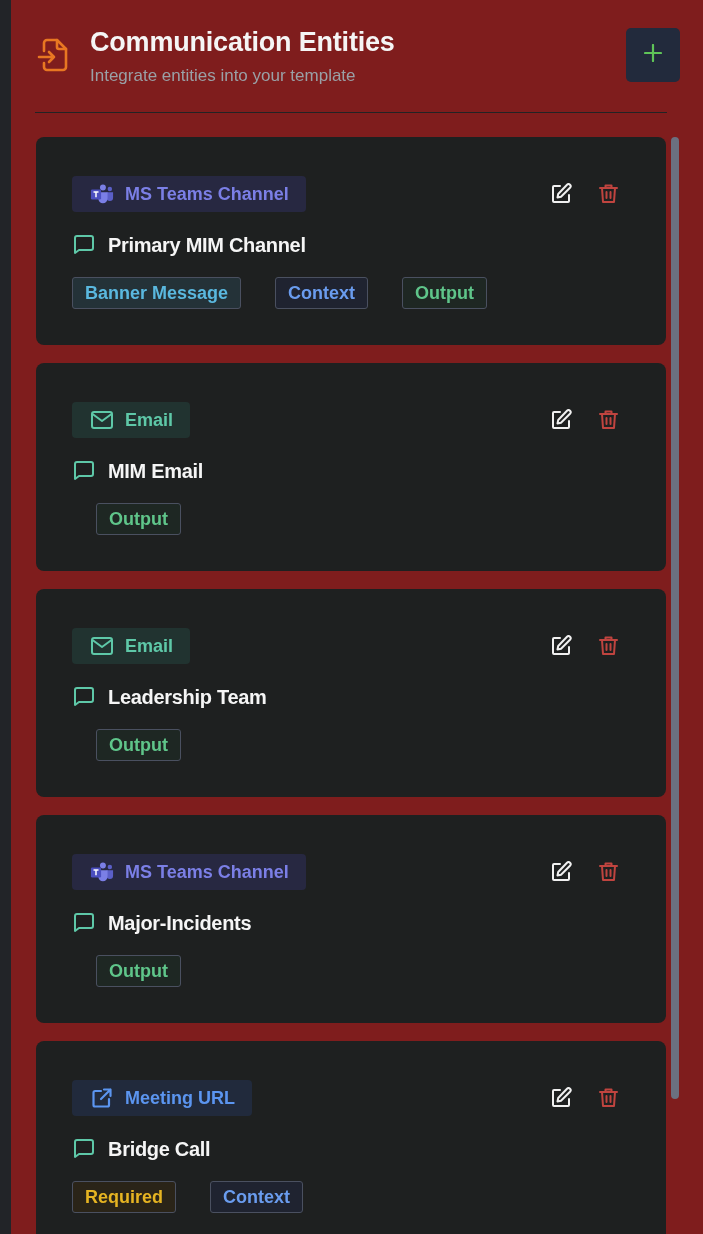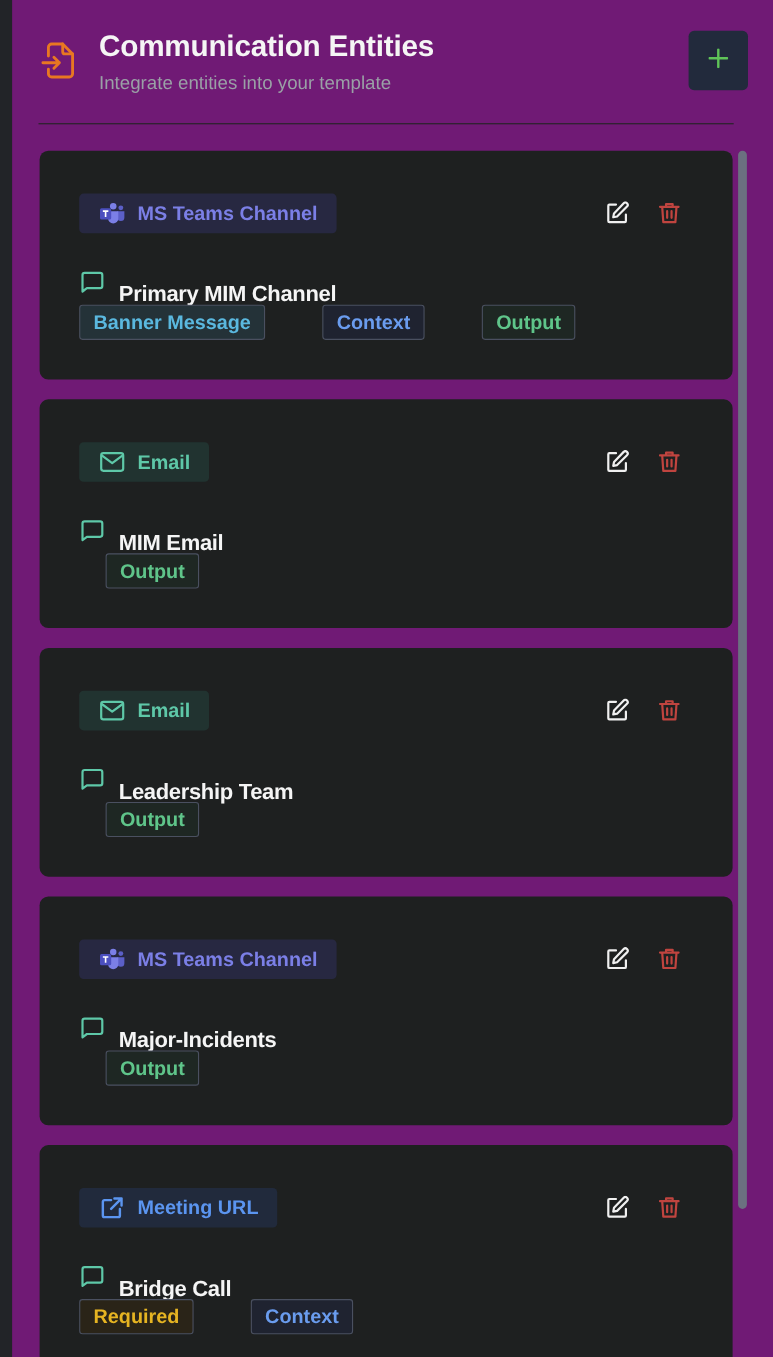--- a/index.html
+++ b/index.html
@@ -1,37 +1,37 @@
 <!DOCTYPE html>
 <html><head>
 <meta charset="utf-8">
 <style>
   * { box-sizing: border-box; margin: 0; padding: 0; }
   html, body { width: 703px; height: 1234px; overflow: hidden; background: #1a1b1c; }
   body { font-family: "Liberation Sans", "DejaVu Sans", sans-serif; position: relative; }
   .left-rail { position: absolute; left: 0; top: 0; width: 11px; height: 1234px; background: #222428; }
-  .panel { position: absolute; left: 11px; top: 0; width: 692px; height: 1234px; background: #701a75; }
+  .panel { position: absolute; left: 11px; top: 0; width: 692px; height: 1234px; background: #7f1d1d; }
   .header { position: absolute; left: 0; top: 0; width: 692px; height: 112px; }
   .header-icon { position: absolute; left: 26px; top: 37px; width: 34px; height: 36px; }
   .title { position: absolute; left: 79px; top: 27px; font-size: 27px; font-weight: bold; color: #f5f5f5; letter-spacing: -0.2px; }
   .subtitle { position: absolute; left: 79px; top: 66px; font-size: 17px; color: #9aa0a6; }
   .add-btn { position: absolute; left: 615px; top: 28px; width: 54px; height: 54px; background: #222a3c; border-radius: 5px; display: flex; align-items: center; justify-content: center; cursor: pointer; }
   .divider { position: absolute; left: 24px; top: 112px; width: 632px; height: 1px; background: #222324; }
   .scroll-area { position: absolute; left: 0; top: 113px; width: 692px; height: 1121px; overflow: hidden; }
   .scrollbar-thumb { position: absolute; left: 660px; top: 24px; width: 8px; height: 962px; background: #6b7080; border-radius: 4px; }
   .card { position: absolute; left: 25px; width: 630px; height: 208px; background: #1e2020; border-radius: 8px; }
   .type-badge { position: absolute; left: 36px; top: 39px; height: 36px; border-radius: 4px; display: flex; align-items: center; padding: 0 17px 0 18px; font-size: 18px; font-weight: bold; }
   .type-badge .ico { width: 24px; height: 24px; margin-right: 11px; display: flex; align-items: center; justify-content: center; }
   .badge-teams { background: #272841; color: #7b7fe6; align-items: center; }
   .badge-email { background: #213330; color: #5ec8a8; text-align: center; }
   .badge-url { background: #212a3c; color: #5b95f0; }
   .entity-name { position: absolute; left: 36px; top: 96px; display: flex; align-items: center; }
   .entity-name .msg { width: 24px; height: 24px; margin-right: 12px; }
-  .entity-name .name { font-size: 20px; font-weight: bold; color: #f5f5f5; letter-spacing: -0.3px; margin-top: 24px; }
-  .tags { position: absolute; left: 36px; top: 140px; display: flex; gap: 28px; }
+  .entity-name .name { font-size: 20px; font-weight: bold; color: #f5f5f5; letter-spacing: -0.3px; }
+  .tags { position: absolute; left: 36px; top: 140px; display: flex; gap: 10px; }
   .tag { height: 32px; border: 1px solid #4a5060; border-radius: 3px; padding: 0 12px; display: flex; align-items: center; font-size: 18px; font-weight: bold; }
   .tag-banner { background: #243238; color: #5ab8df; }
   .tag-context { background: #1f2330; color: #6a9cee; margin-left: 24px; }
   .tag-output { background: #1e2723; color: #5fc58a; margin-left: 24px; }
   .tag-required { background: #2a2418; color: #e6b422; }
   .actions { position: absolute; left: 514px; top: 45px; display: flex; gap: 24px; }
   .act { width: 23px; height: 23px; cursor: pointer; display: flex; align-items: center; justify-content: center; }
 </style>
 </head>
 <body>

